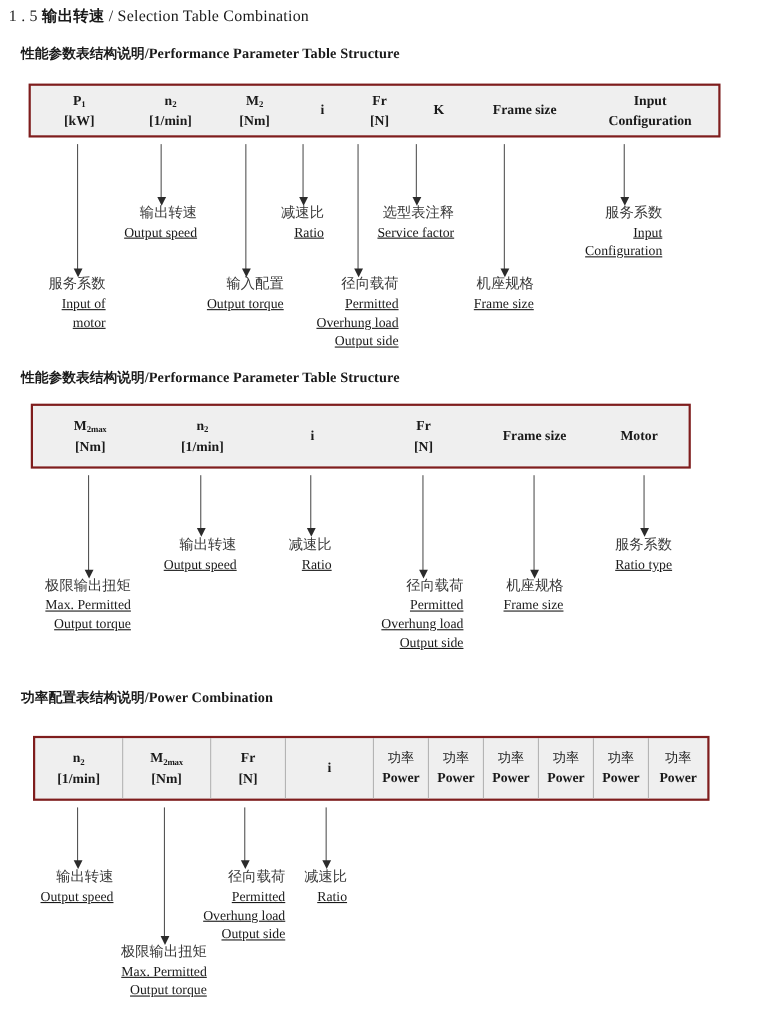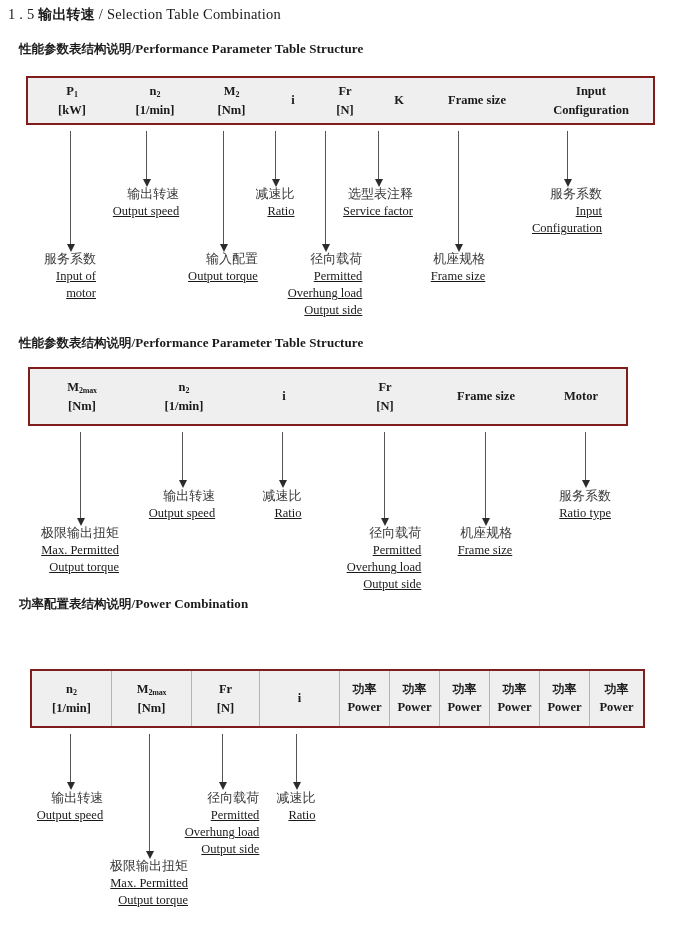--- a/index.html
+++ b/index.html
@@ -41,21 +41,21 @@
     font-weight: 700;
     font-size: 12.5px;
   }
   .section-head .en {
     font-weight: 700;
     font-size: 13px;
     letter-spacing: .1px;
   }
   #head-1 { top: 41px; }
   #head-2 { top: 335px; }
-  #head-3 { top: 596px; }
+  #head-3 { top: 626px; }
 
   
   .hdr-table {
     position: absolute;
     box-sizing: border-box;
     background: #efefef;
     border: 2px solid #7f1d1d;
     display: flex;
     align-items: stretch;
   }
@@ -78,21 +78,21 @@
   .cell .l2 { display: block; }
   .cell sub {
     font-size: 8px;
     vertical-align: baseline;
     position: relative;
     top: 2px;
     letter-spacing: -.2px;
   }
   .cell .cn {
     font-family: "DejaVu Sans", sans-serif;
-    font-weight: 700;
+    font-weight: 400;
     font-size: 12px;
   }
   
   #table-3 .cell { border-right: 1px solid #b4b4b4; }
   #table-3 .cell:last-child { border-right: none; }
 
   
   .arrow {
     position: absolute;
     width: 1px;

